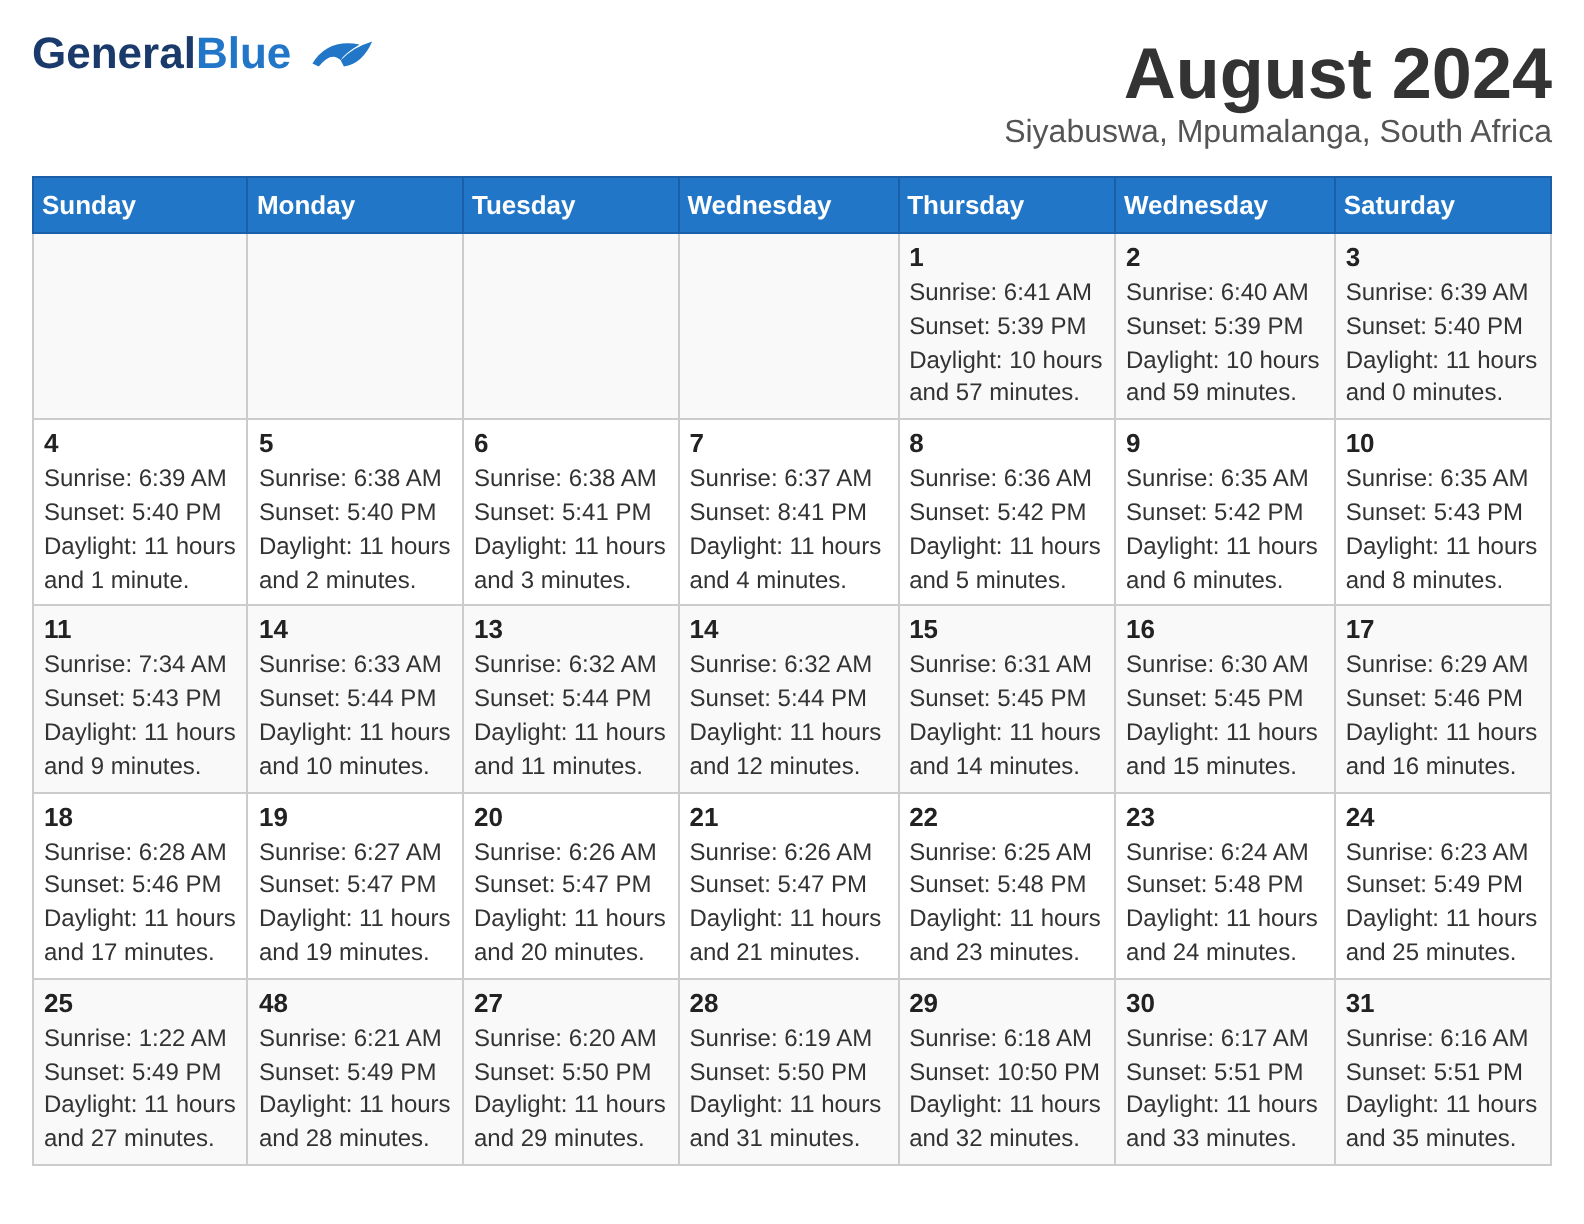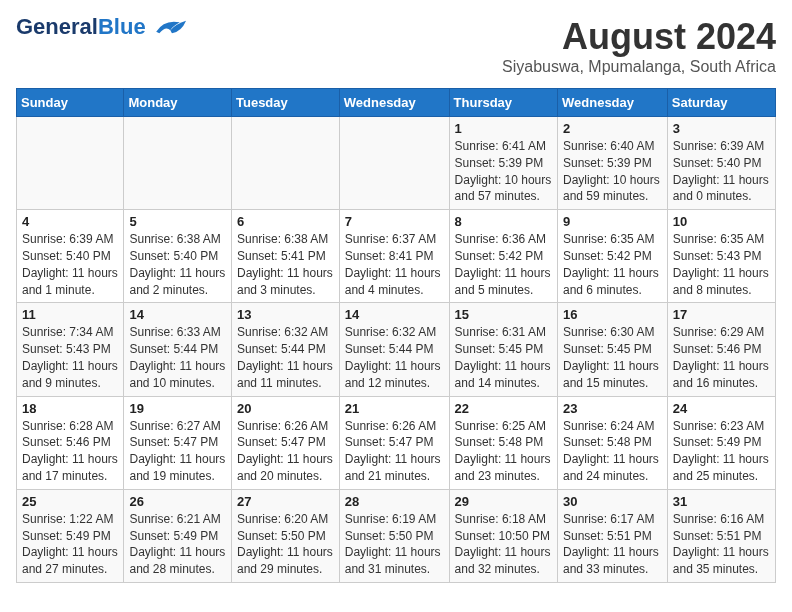--- a/index.html
+++ b/index.html
@@ -285,21 +285,21 @@
         </td>
       </tr>
       <tr>
         <td>
           <span class="day-num">25</span>
           <div class="day-info">Sunrise: 1:22 AM
 Sunset: 5:49 PM
 Daylight: 11 hours and 27 minutes.</div>
         </td>
         <td>
-          <span class="day-num">26</span>
+          <span class="day-num">48</span>
           <div class="day-info">Sunrise: 6:21 AM
 Sunset: 5:49 PM
 Daylight: 11 hours and 28 minutes.</div>
         </td>
         <td>
           <span class="day-num">27</span>
           <div class="day-info">Sunrise: 6:20 AM
 Sunset: 5:50 PM
 Daylight: 11 hours and 29 minutes.</div>
         </td>

